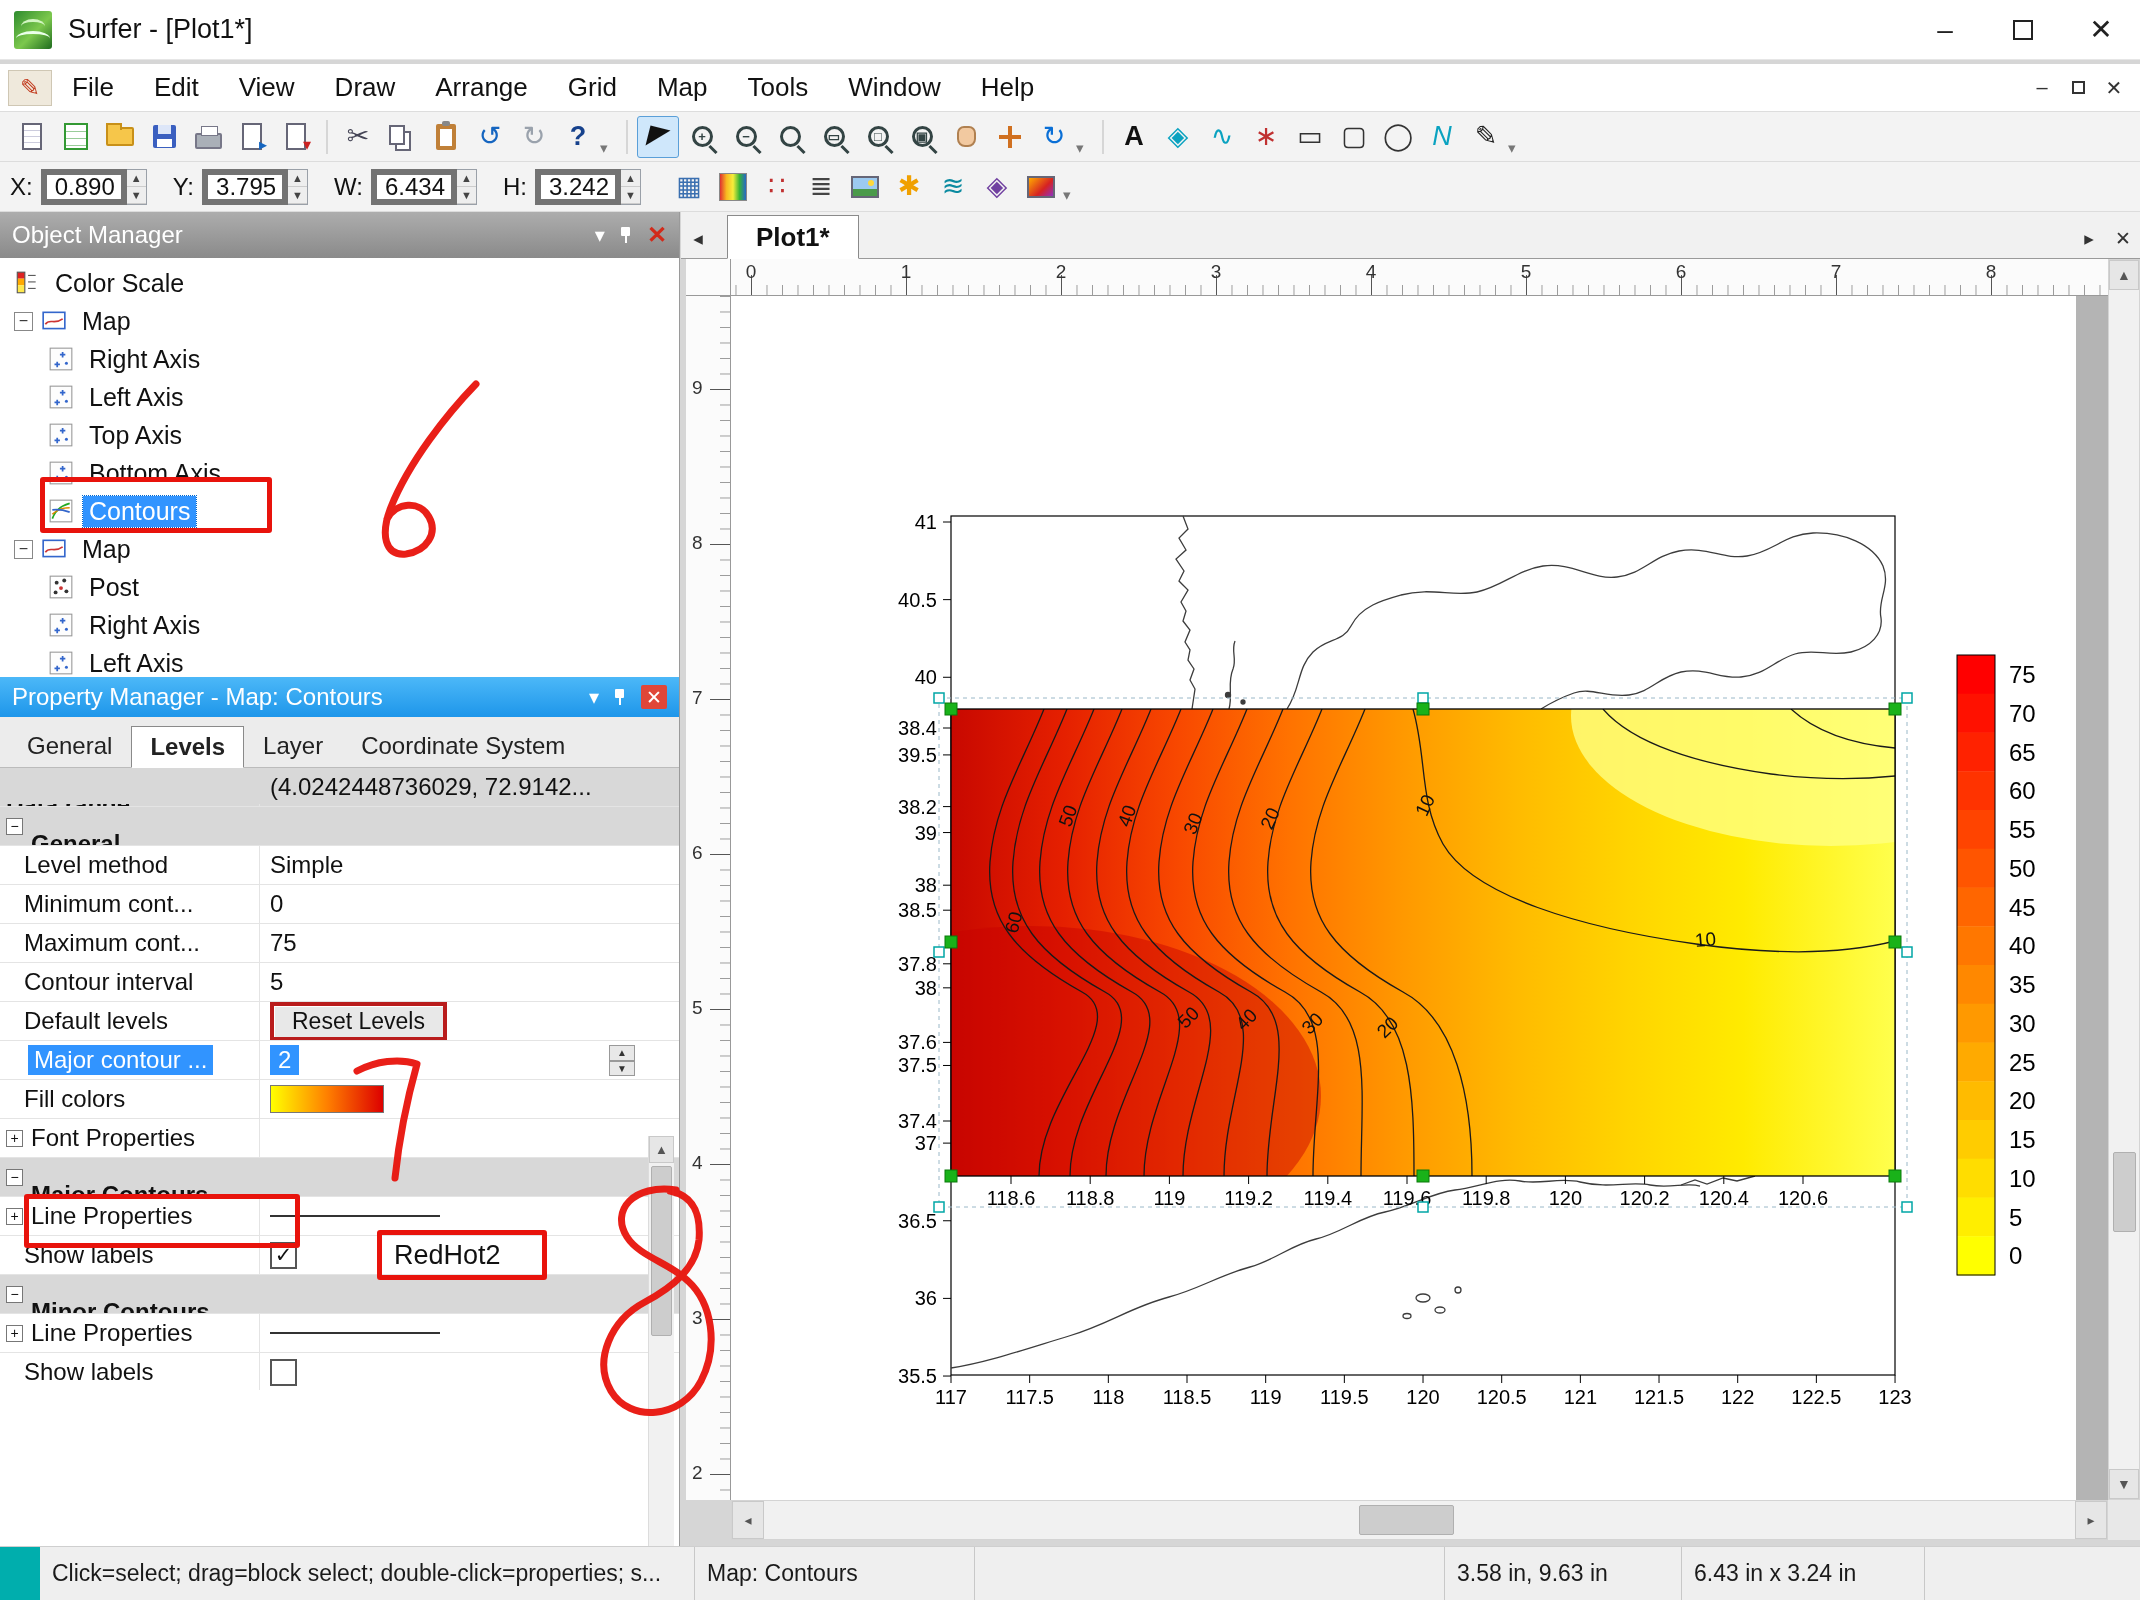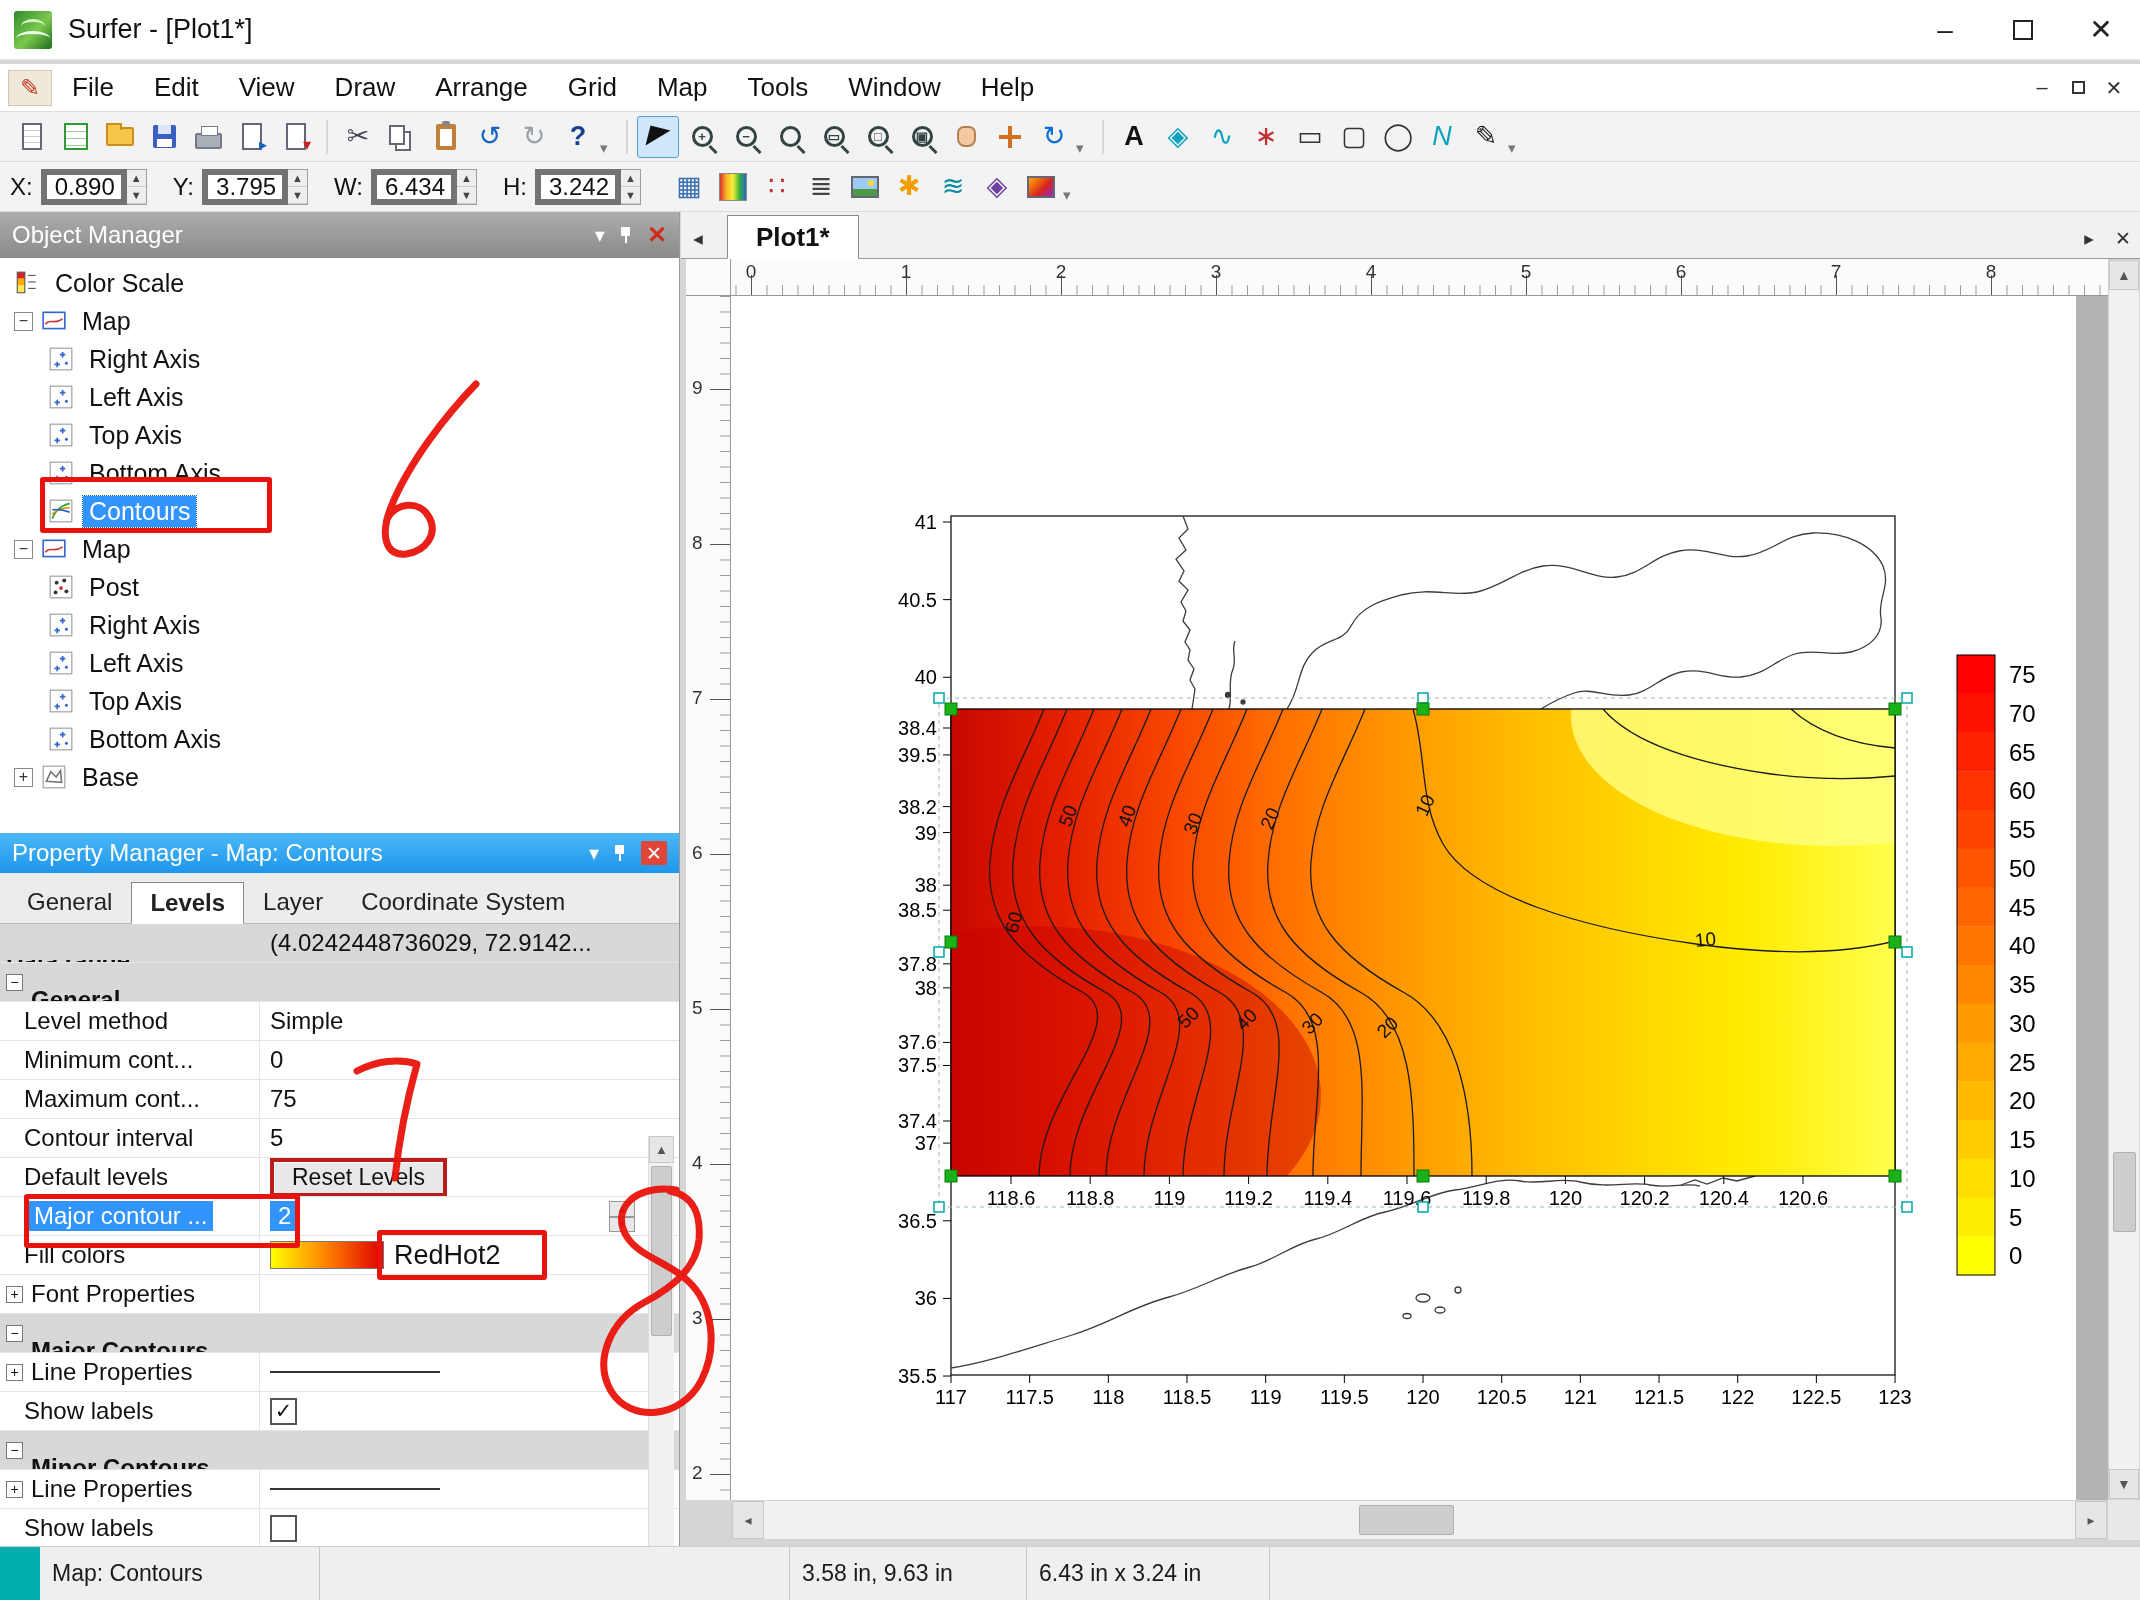--- a/index.html
+++ b/index.html
@@ -73,21 +73,21 @@
 .panel-header{height:46px;display:flex;align-items:center;padding:0 12px;color:#fff;font-size:24px;}
 #om-header{background:linear-gradient(#adadad,#8a8a8a);}
 #pm-header{background:linear-gradient(#4cb8f8,#1e96ea);height:40px;}
 .hdr-icons{margin-left:auto;display:flex;align-items:center;gap:14px;}
 .hdr-ic{font-size:20px;line-height:1;}
 .pinic{width:14px;height:18px;position:relative;display:inline-block;}
 .pinic:before{content:"";position:absolute;left:2px;top:1px;width:9px;height:9px;background:currentColor;border-radius:1px;}
 .pinic:after{content:"";position:absolute;left:6px;top:10px;width:2px;height:7px;background:currentColor;}
 .omx{color:#d22a1a;font-size:24px;font-weight:bold;}
 .pmx{width:26px;height:24px;background:#e04638;color:#fff;display:flex;align-items:center;justify-content:center;font-size:19px;border-radius:2px;}
-#om-tree{height:575px;background:#fff;overflow:hidden;padding-top:6px;}
+#om-tree{height:419px;background:#fff;overflow:hidden;padding-top:6px;}
 .tree-row{height:38px;display:flex;align-items:center;font-size:25px;}
 .expander{width:19px;height:19px;border:1px solid #888;background:#fff;display:inline-flex;align-items:center;justify-content:center;font-size:16px;color:#333;margin-right:8px;flex:none;line-height:1;}
 .ticon{width:26px;height:26px;margin-right:9px;flex:none;display:inline-flex;}
 .tlabel{white-space:nowrap;padding:1px 6px;}
 .tlabel.sel{background:#3194ff;color:#fff;outline:1px dotted #06c;}
 #pm-tabs{height:51px;background:#ececec;border-bottom:1px solid #bbb;display:flex;align-items:flex-end;padding-left:8px;}
 .pmtab{font-size:24px;padding:6px 18px;color:#222;border:1px solid transparent;}
 .pmtab.active{background:#fff;border:1px solid #8a8a8a;border-bottom:1px solid #fff;font-weight:bold;margin-bottom:-1px;}
 #pm-grid{height:622px;overflow:hidden;position:relative;background:#fff;}
 .grid-row{height:39px;display:flex;border-bottom:1px solid #e4e4e4;position:relative;font-size:24px;}
@@ -879,20 +879,21 @@
 </div>
 <div id="h-scroll" class="abs scrollbar">
   <div class="hs-arrow">◂</div>
   <div class="hs-arrow r">▸</div>
   <div class="sb-thumb" style="position:absolute;left:627px;top:4px;width:95px;height:30px;"></div>
 </div>
 <div id="scroll-corner" class="abs"></div>
 
 <div id="statusbar" class="abs">
   <div id="teal-block"></div>
+<div class="sseg" style="width:655px">Click=select; drag=block select; double-click=properties; s...</div>
     <div class="sseg" style="width:280px">Map: Contours</div>
     <div class="sseg" style="width:470px"></div>
     <div class="sseg" style="width:237px">3.58 in, 9.63 in</div>
     <div class="sseg" style="width:243px">6.43 in x 3.24 in</div>
     <div class="sseg" style="flex:1;border-right:none"></div>
   </div>
 
 <div class="annot-box abs" style="left:40px;top:477px;width:232px;height:56px;"></div>
 <div class="annot-box abs" style="left:24px;top:1194px;width:276px;height:54px;"></div>
 <div class="annot-box abs" id="annot-redhot" style="left:377px;top:1230px;width:170px;height:50px;">

